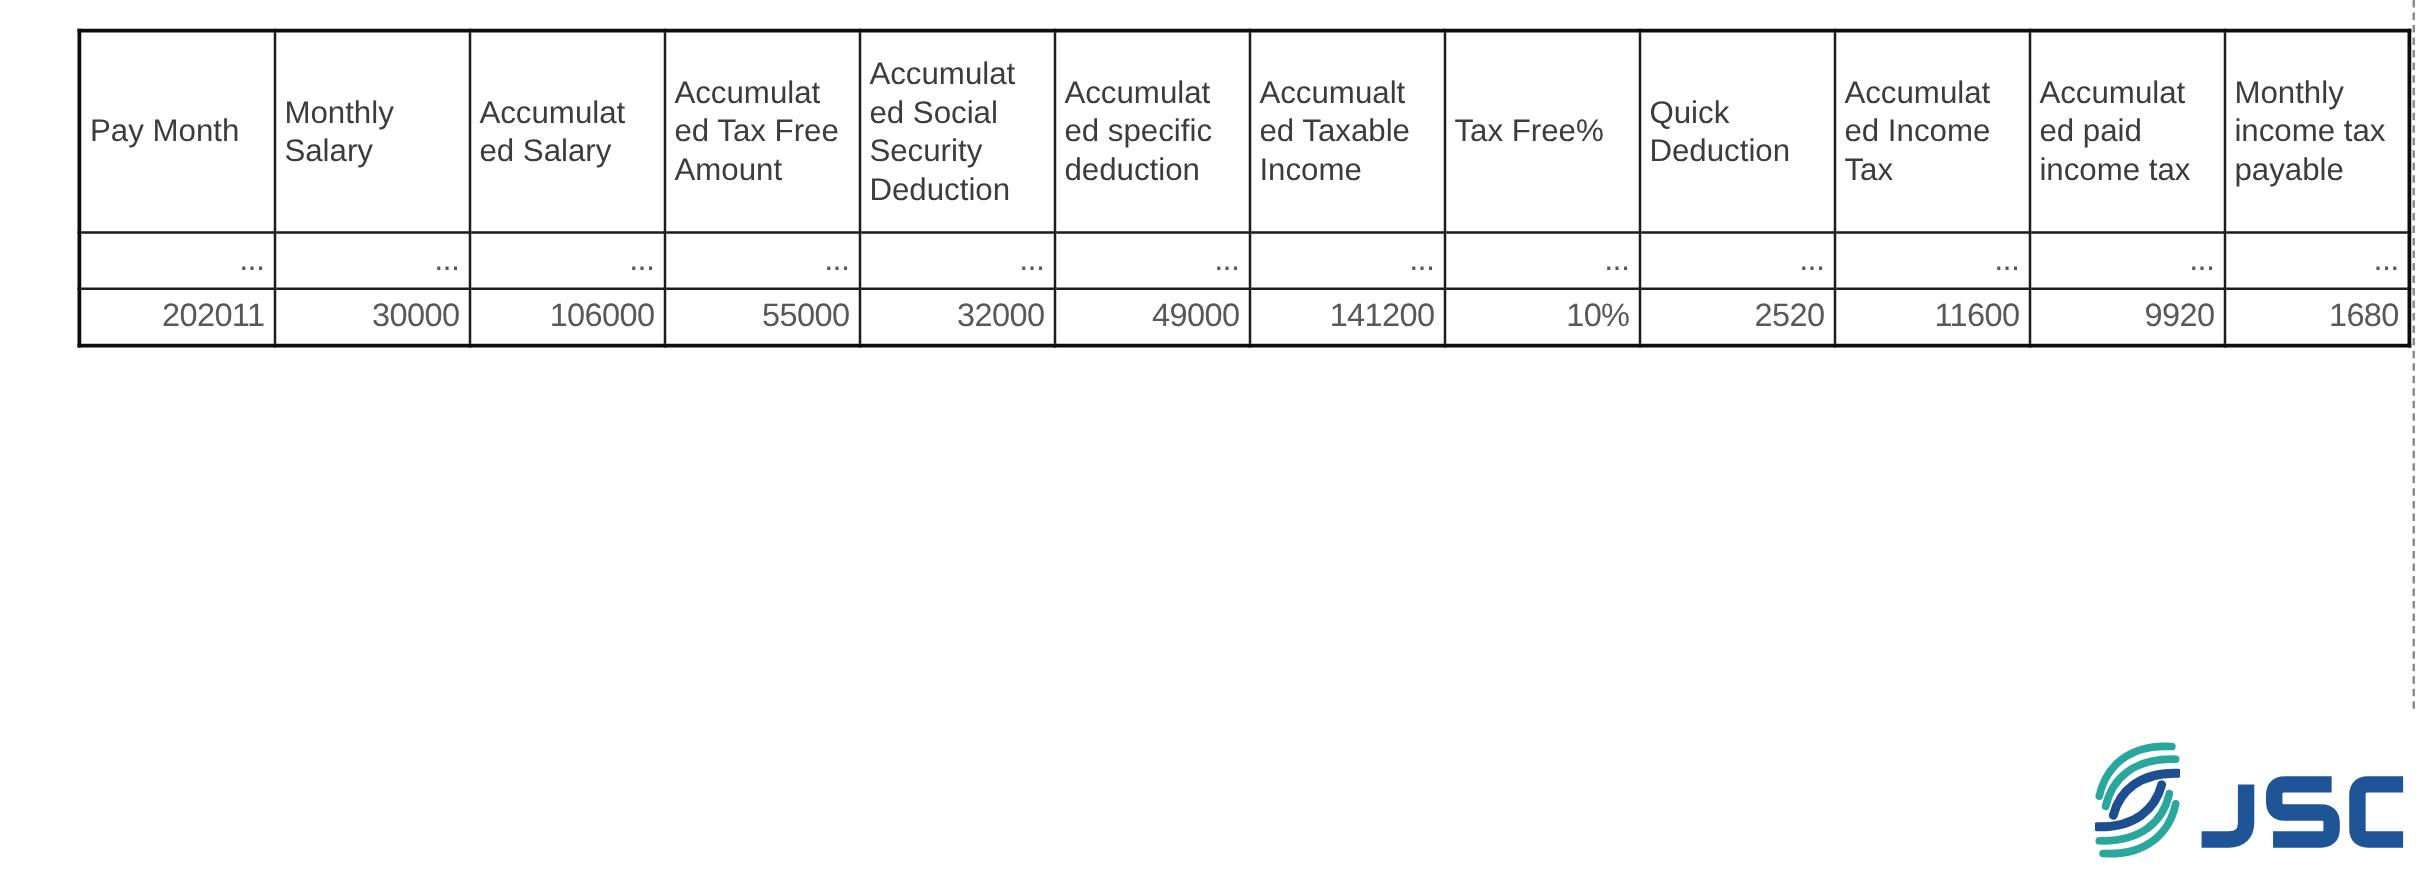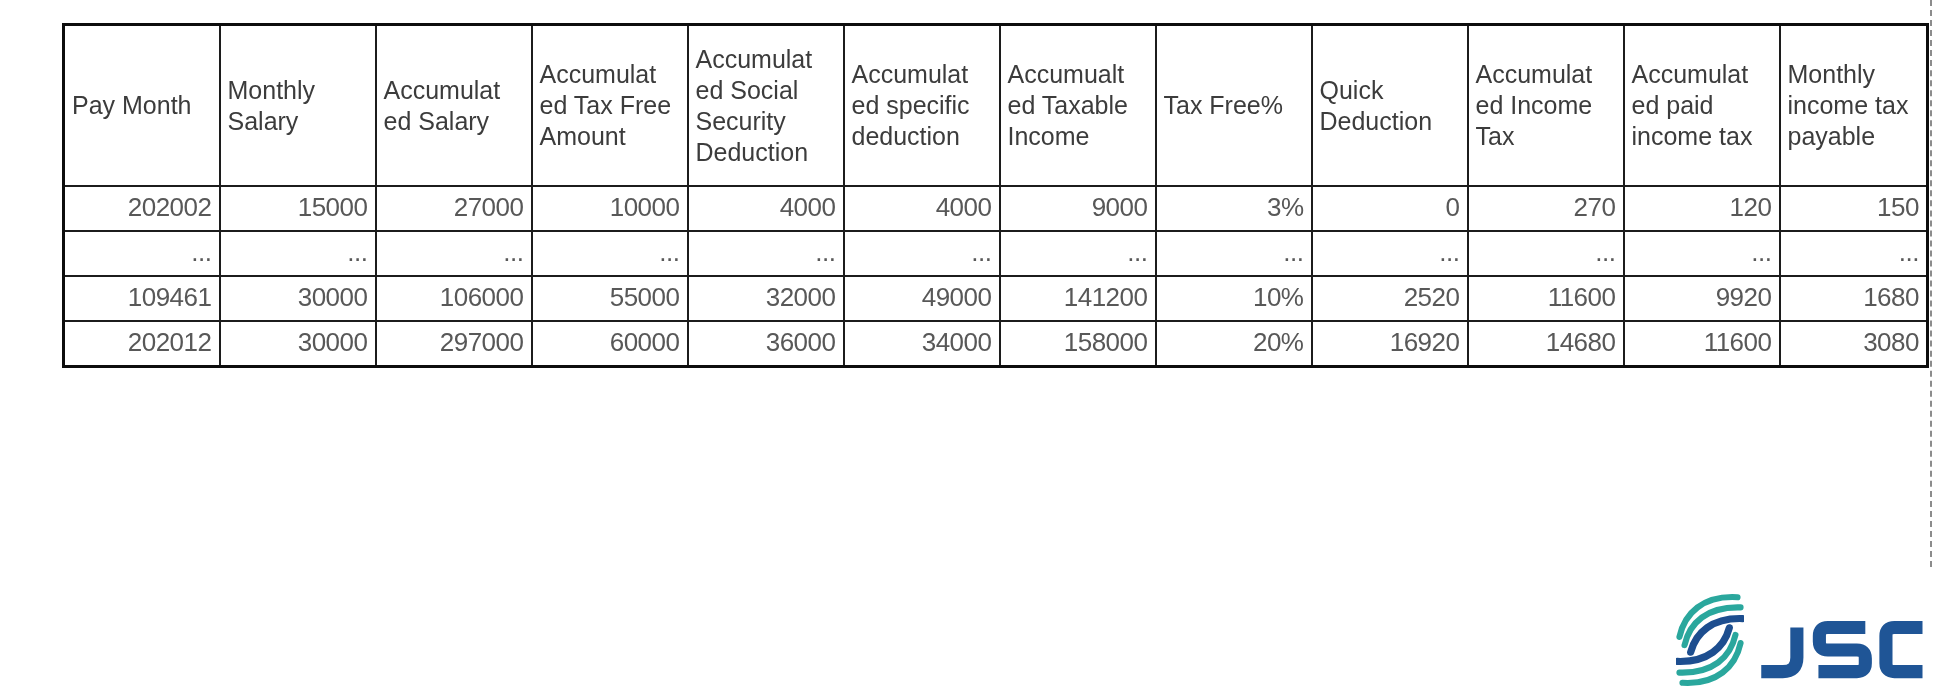--- a/index.html
+++ b/index.html
@@ -127,74 +127,46 @@
           <th>Accumulat
 ed paid
 income tax</th>
           <th>Monthly
 income tax
 payable</th>
         </tr>
     </thead>
     <tbody>
         <tr>
-          <td>202002</td>
-          <td>15000</td>
-          <td>27000</td>
-          <td>10000</td>
-          <td>4000</td>
-          <td>4000</td>
-          <td>9000</td>
-          <td>3%</td>
-          <td>0</td>
-          <td>270</td>
-          <td>120</td>
-          <td>150</td>
-        </tr>
-        <tr>
           <td>...</td>
           <td>...</td>
           <td>...</td>
           <td>...</td>
           <td>...</td>
           <td>...</td>
           <td>...</td>
           <td>...</td>
           <td>...</td>
           <td>...</td>
           <td>...</td>
           <td>...</td>
         </tr>
         <tr>
-          <td>109461</td>
+          <td>202011</td>
           <td>30000</td>
           <td>106000</td>
           <td>55000</td>
           <td>32000</td>
           <td>49000</td>
           <td>141200</td>
           <td>10%</td>
           <td>2520</td>
           <td>11600</td>
           <td>9920</td>
           <td>1680</td>
-        </tr>
-        <tr>
-          <td>202012</td>
-          <td>30000</td>
-          <td>297000</td>
-          <td>60000</td>
-          <td>36000</td>
-          <td>34000</td>
-          <td>158000</td>
-          <td>20%</td>
-          <td>16920</td>
-          <td>14680</td>
-          <td>11600</td>
-          <td>3080</td>
         </tr>
       </tbody>
   </table>
 
   <div class="page-break-line"></div>
 
   <svg class="logo-swirl" viewBox="0 0 66 106" fill="none" xmlns="http://www.w3.org/2000/svg">
     <g id="fan" stroke-linecap="round" fill="none">
       <path d="M3 50 C 8 27, 26 9, 60 11" stroke="#2aa79d" stroke-width="6"></path>
       <path d="M8 58 C 13 36, 30 20, 63 21" stroke="#2aa79d" stroke-width="6"></path>

